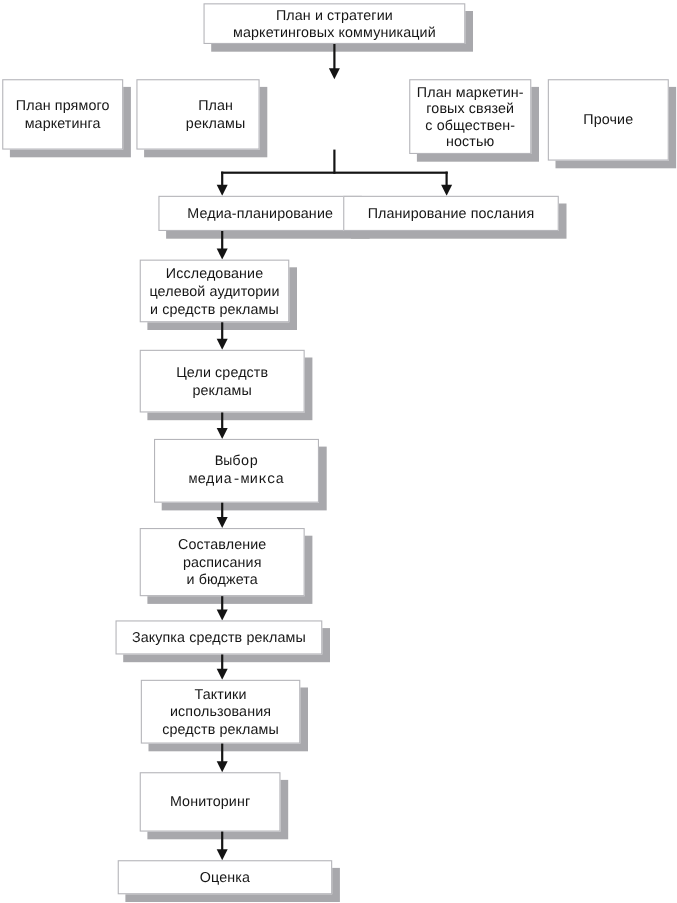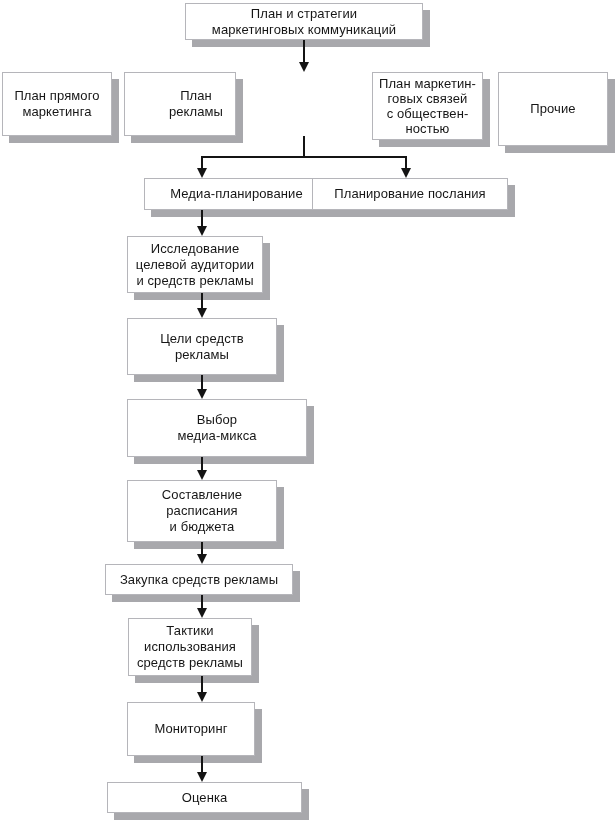--- a/index.html
+++ b/index.html
@@ -85,39 +85,39 @@
 
   <div class="shaft" style="left:201px; top:293px; height:17px;"></div>
   <div class="head" style="left:197px; top:308px;"></div>
 
   <div class="box" style="left:127px; top:318px; width:150px; height:57px;">Цели средств
 рекламы</div>
 
   <div class="shaft" style="left:201px; top:375px; height:16px;"></div>
   <div class="head" style="left:197px; top:389px;"></div>
 
-  <div class="box" style="left:127px; top:399px; width:180px; height:58px;">Выбор
+  <div class="box" style="left:140px; top:399px; width:150px; height:58px;font-family:Liberation Mono, monospace;">Выбор
 медиа-микса</div>
 
   <div class="shaft" style="left:201px; top:457px; height:15px;"></div>
   <div class="head" style="left:197px; top:470px;"></div>
 
   <div class="box" style="left:127px; top:480px; width:150px; height:62px;">Составление
 расписания
 и бюджета</div>
 
   <div class="shaft" style="left:201px; top:542px; height:14px;"></div>
   <div class="head" style="left:197px; top:554px;"></div>
 
   <div class="box" style="left:105px; top:564px; width:188px; height:31px;">Закупка средств рекламы</div>
 
   <div class="shaft" style="left:201px; top:595px; height:15px;"></div>
   <div class="head" style="left:197px; top:608px;"></div>
 
-  <div class="box" style="left:128px; top:618px; width:124px; height:58px;">Тактики
+  <div class="box" style="left:128px; top:618px; width:145px; height:58px;">Тактики
 использования
 средств рекламы</div>
 
   <div class="shaft" style="left:201px; top:676px; height:18px;"></div>
   <div class="head" style="left:197px; top:692px;"></div>
 
   <div class="box" style="left:127px; top:702px; width:128px; height:54px;">Мониторинг</div>
 
   <div class="shaft" style="left:201px; top:756px; height:18px;"></div>
   <div class="head" style="left:197px; top:772px;"></div>

